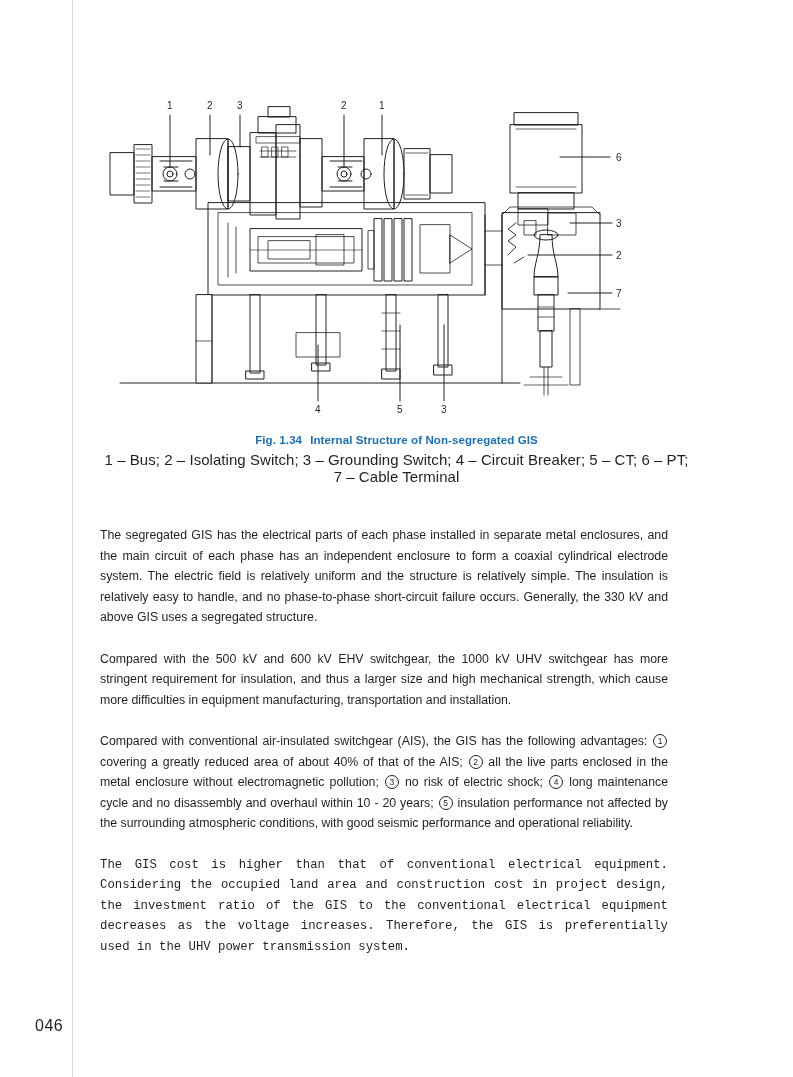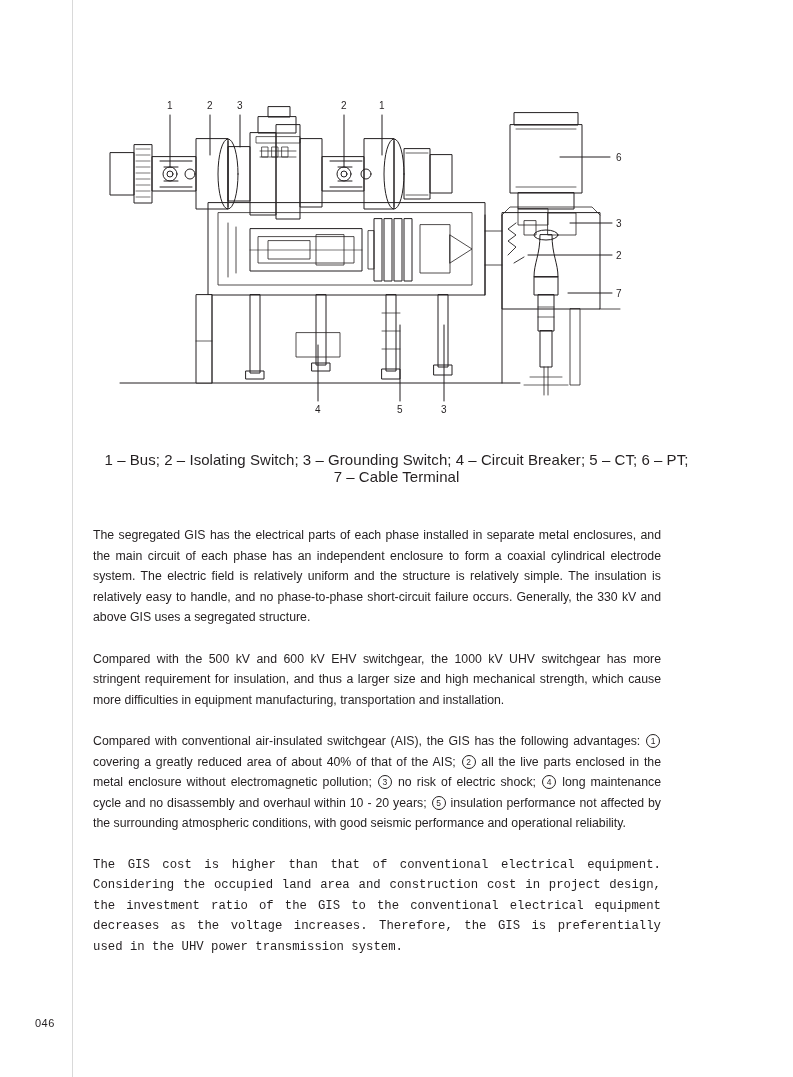--- a/index.html
+++ b/index.html
@@ -56,21 +56,21 @@
     width: 593px;
     text-align: center;
     font-size: 15px;
     color: #231f20;
     letter-spacing: 0.05px;
   }
 
   
   .body-col {
     position: absolute;
-    left: 93px;
+    left: 100px;
     top: 525px;
     width: 568px;
   }
   .para {
     font-size: 12.3px;
     line-height: 20.5px;
     text-align: justify;
     margin: 0 0 21px 0;
     color: #231f20;
   }
@@ -86,21 +86,21 @@
     font-size: 8.5px;
     vertical-align: 1px;
     margin: 0 1px;
   }
 
   
   .folio {
     position: absolute;
     left: 35px;
     top: 1017px;
-    font-size: 11px;
+    font-size: 16px;
     color: #231f20;
     letter-spacing: 0.5px;
   }
   .edge-line {
     position: absolute;
     left: 72px;
     top: 0;
     width: 1px;
     height: 1077px;
     background: #d9d9d9;
@@ -260,20 +260,23 @@
         <text x="516" y="164">2</text>
         <text x="516" y="202">7</text>
 
         <text x="215" y="318">4</text>
         <text x="297" y="318">5</text>
         <text x="341" y="318">3</text>
       </g>
     </svg>
   </div>
 
+  <div class="fig-caption">
+    <span class="num">Fig. 1.34</span><span>Internal Structure of Non-segregated GIS</span>
+  </div>
   <div class="fig-legend">1 – Bus; 2 – Isolating Switch; 3 – Grounding Switch; 4 – Circuit Breaker; 5 – CT; 6 – PT; 7 – Cable Terminal</div>
 
   <div class="body-col">
     <p class="para">The segregated GIS has the electrical parts of each phase installed in separate metal enclosures, and the main circuit of each phase has an independent enclosure to form a coaxial cylindrical electrode system. The electric field is relatively uniform and the structure is relatively simple. The insulation is relatively easy to handle, and no phase-to-phase short-circuit failure occurs. Generally, the 330 kV and above GIS uses a segregated structure.</p>
     <p class="para">Compared with the 500 kV and 600 kV EHV switchgear, the 1000 kV UHV switchgear has more stringent requirement for insulation, and thus a larger size and high mechanical strength, which cause more difficulties in equipment manufacturing, transportation and installation.</p>
 
     <p class="para"><span>Compared with conventional air-insulated switchgear (AIS), the GIS has the following advantages: </span><span class="circled">1</span><span> covering a greatly reduced area of about 40% of that of the AIS; </span><span class="circled">2</span><span> all the live parts enclosed in the metal enclosure without electromagnetic pollution; </span><span class="circled">3</span><span> no risk of electric shock; </span><span class="circled">4</span><span> long maintenance cycle and no disassembly and overhaul within 10 - 20 years; </span><span class="circled">5</span><span> insulation performance not affected by the surrounding atmospheric conditions, with good seismic performance and operational reliability.</span></p>
 
     <p class="para">The GIS cost is higher than that of conventional electrical equipment. Considering the occupied land area and construction cost in project design, the investment ratio of the GIS to the conventional electrical equipment decreases as the voltage increases. Therefore, the GIS is preferentially used in the UHV power transmission system.</p>
   </div>

